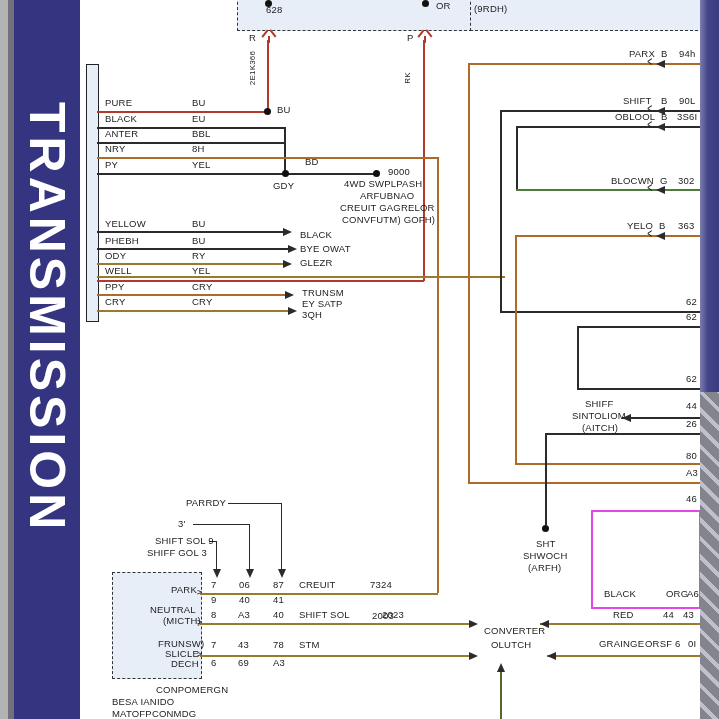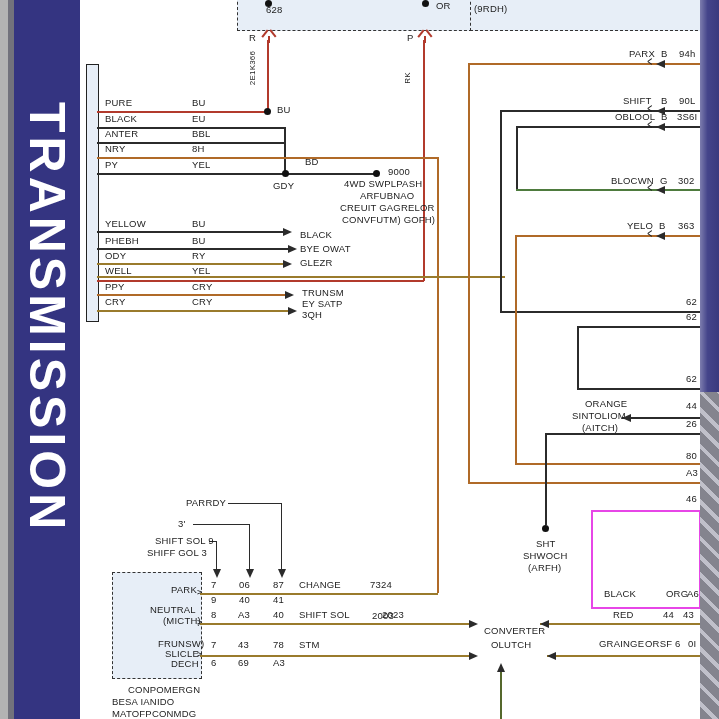--- a/index.html
+++ b/index.html
@@ -136,21 +136,21 @@
     <div class="lbl" style="position: absolute; left: 677px; top: 112px;">3S6I</div>
     <div class="lbl" style="position: absolute; left: 611px; top: 176px;">BLOCWN</div>
     <div class="lbl" style="position: absolute; left: 660px; top: 176px;">G</div>
     <div class="lbl" style="position: absolute; left: 678px; top: 176px;">302</div>
     <div class="lbl" style="position: absolute; left: 627px; top: 221px;">YELO</div>
     <div class="lbl" style="position: absolute; left: 659px; top: 221px;">B</div>
     <div class="lbl" style="position: absolute; left: 678px; top: 221px;">363</div>
     <div class="lbl" style="position: absolute; left: 686px; top: 297px;">62</div>
     <div class="lbl" style="position: absolute; left: 686px; top: 312px;">62</div>
     <div class="lbl" style="position: absolute; left: 686px; top: 374px;">62</div>
-    <div class="lbl" style="position: absolute; left: 585px; top: 399px;">ORANGE</div>
+    <div class="lbl" style="position: absolute; left: 585px; top: 399px;">SHIFF</div>
     <div class="lbl" style="position: absolute; left: 572px; top: 411px;">SINTOLIOM</div>
     <div class="lbl" style="position: absolute; left: 582px; top: 423px;">(AITCH)</div>
     <div class="lbl" style="position: absolute; left: 686px; top: 401px;">44</div>
     <div class="lbl" style="position: absolute; left: 686px; top: 419px;">26</div>
     <div class="lbl" style="position: absolute; left: 686px; top: 451px;">80</div>
     <div class="lbl" style="position: absolute; left: 686px; top: 468px;">A3</div>
     <div class="lbl" style="position: absolute; left: 686px; top: 494px;">46</div>
     <div class="lbl" style="position: absolute; left: 604px; top: 589px;">BLACK</div>
     <div class="lbl" style="position: absolute; left: 666px; top: 589px;">ORG</div>
     <div class="lbl" style="position: absolute; left: 687px; top: 589px;">A6</div>
@@ -171,39 +171,39 @@
     <div class="lbl" style="position: absolute; left: 147px; top: 548px;">SHIFF GOL 3</div>
     <div class="lbl" style="position: absolute; left: 171px; top: 585px;">PARK</div>
     <div class="lbl" style="position: absolute; left: 150px; top: 605px;">NEUTRAL</div>
     <div class="lbl" style="position: absolute; left: 163px; top: 616px;">(MICTH)</div>
     <div class="lbl" style="position: absolute; left: 158px; top: 639px;">FRUNSW)</div>
     <div class="lbl" style="position: absolute; left: 165px; top: 649px;">SLICLE</div>
     <div class="lbl" style="position: absolute; left: 171px; top: 659px;">DECH</div>
     <div class="lbl" style="position: absolute; left: 211px; top: 580px;">7</div>
     <div class="lbl" style="position: absolute; left: 239px; top: 580px;">06</div>
     <div class="lbl" style="position: absolute; left: 273px; top: 580px;">87</div>
-    <div class="lbl" style="position: absolute; left: 299px; top: 580px;">CHANGE</div>
+    <div class="lbl" style="position: absolute; left: 299px; top: 580px;">CREUIT</div>
     <div class="lbl" style="position: absolute; left: 370px; top: 580px;">7324</div>
     <div class="lbl" style="position: absolute; left: 211px; top: 595px;">9</div>
     <div class="lbl" style="position: absolute; left: 239px; top: 595px;">40</div>
     <div class="lbl" style="position: absolute; left: 273px; top: 595px;">41</div>
     <div class="lbl" style="position: absolute; left: 211px; top: 610px;">8</div>
     <div class="lbl" style="position: absolute; left: 238px; top: 610px;">A3</div>
     <div class="lbl" style="position: absolute; left: 273px; top: 610px;">40</div>
     <div class="lbl" style="position: absolute; left: 299px; top: 610px;">SHIFT SOL</div>
     <div class="lbl" style="position: absolute; left: 382px; top: 610px;">2023</div>
     <div class="lbl" style="position: absolute; left: 211px; top: 640px;">7</div>
     <div class="lbl" style="position: absolute; left: 238px; top: 640px;">43</div>
     <div class="lbl" style="position: absolute; left: 273px; top: 640px;">78</div>
     <div class="lbl" style="position: absolute; left: 299px; top: 640px;">STM</div>
     <div class="lbl" style="position: absolute; left: 372px; top: 611px;">2003</div>
     <div class="lbl" style="position: absolute; left: 211px; top: 658px;">6</div>
     <div class="lbl" style="position: absolute; left: 238px; top: 658px;">69</div>
     <div class="lbl" style="position: absolute; left: 273px; top: 658px;">A3</div>
-    <div class="lbl" style="position: absolute; left: 100px; top: 685px; padding-left: 28px;">CONPOMERGN</div>
+    <div class="lbl" style="position: absolute; left: 128px; top: 685px; padding-left: 28px;">CONPOMERGN</div>
     <div class="lbl" style="position: absolute; left: 112px; top: 697px;">BESA IANIDO</div>
     <div class="lbl" style="position: absolute; left: 112px; top: 709px;">MATOFPCONMDG</div>
     <div style="position: absolute; left: 265px; top: 0px; width: 7px; height: 7px; border-radius: 50%; background: rgb(17, 17, 17);"></div>
     <div style="position: absolute; left: 422px; top: 0px; width: 7px; height: 7px; border-radius: 50%; background: rgb(17, 17, 17);"></div>
     <div style="position: absolute; left: 264px; top: 108px; width: 7px; height: 7px; border-radius: 50%; background: rgb(17, 17, 17);"></div>
     <div style="position: absolute; left: 282px; top: 170px; width: 7px; height: 7px; border-radius: 50%; background: rgb(17, 17, 17);"></div>
     <div style="position: absolute; left: 373px; top: 170px; width: 7px; height: 7px; border-radius: 50%; background: rgb(17, 17, 17);"></div>
     <div style="position: absolute; left: 542px; top: 525px; width: 7px; height: 7px; border-radius: 50%; background: rgb(17, 17, 17);"></div>
     <div style="position: absolute; width: 0px; height: 0px; left: 283px; top: 228px; border-top: 4px solid transparent; border-bottom: 4px solid transparent; border-left: 9px solid rgb(43, 43, 43);"></div>
     <div style="position: absolute; width: 0px; height: 0px; left: 288px; top: 245px; border-top: 4px solid transparent; border-bottom: 4px solid transparent; border-left: 9px solid rgb(43, 43, 43);"></div>

